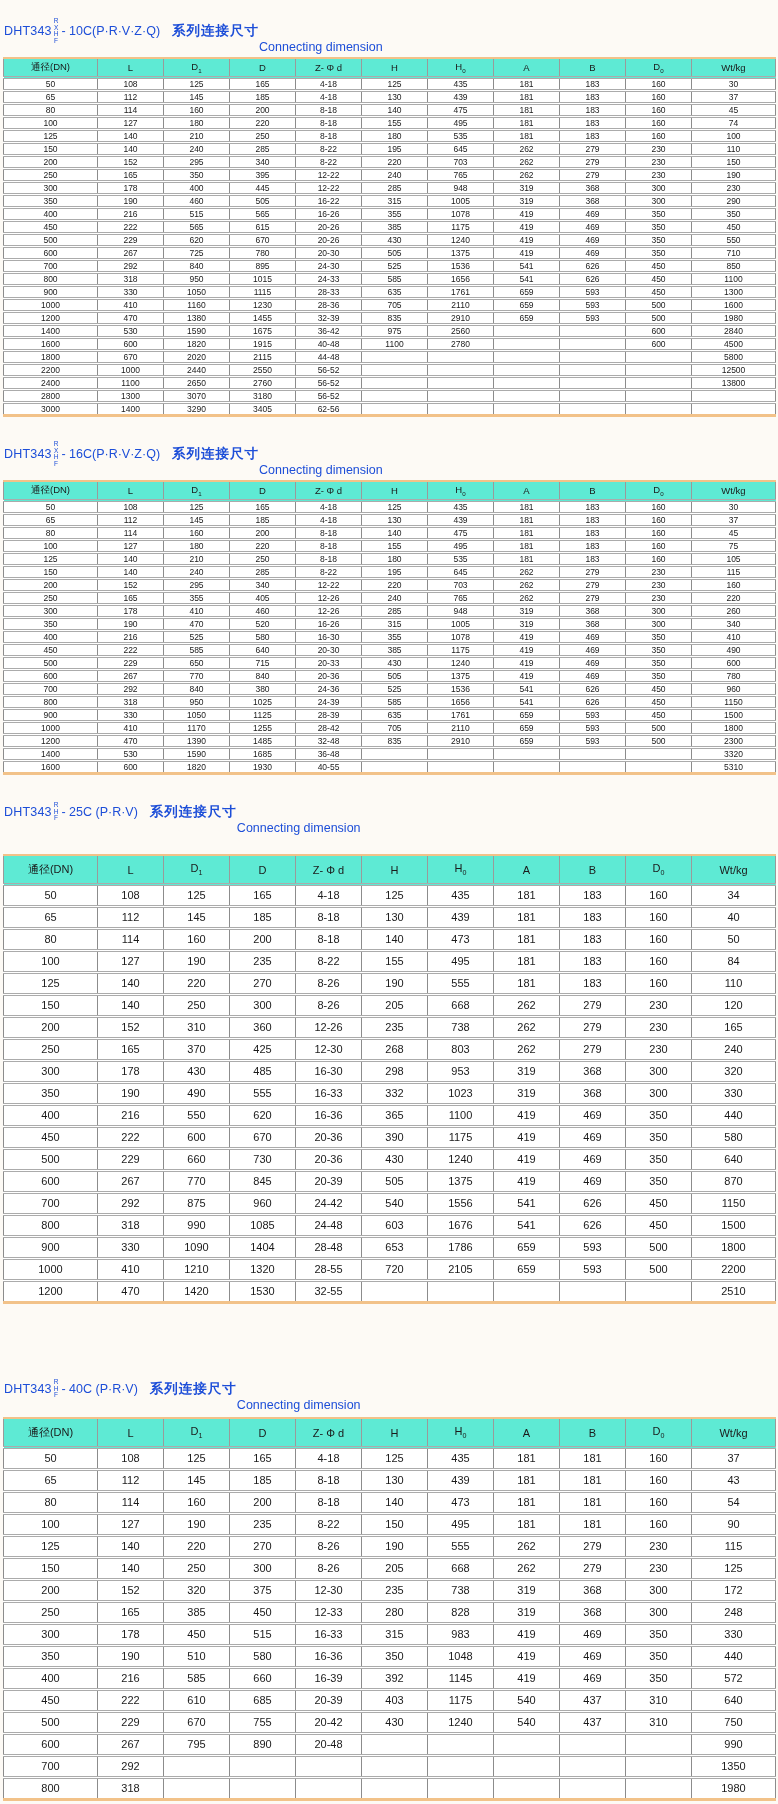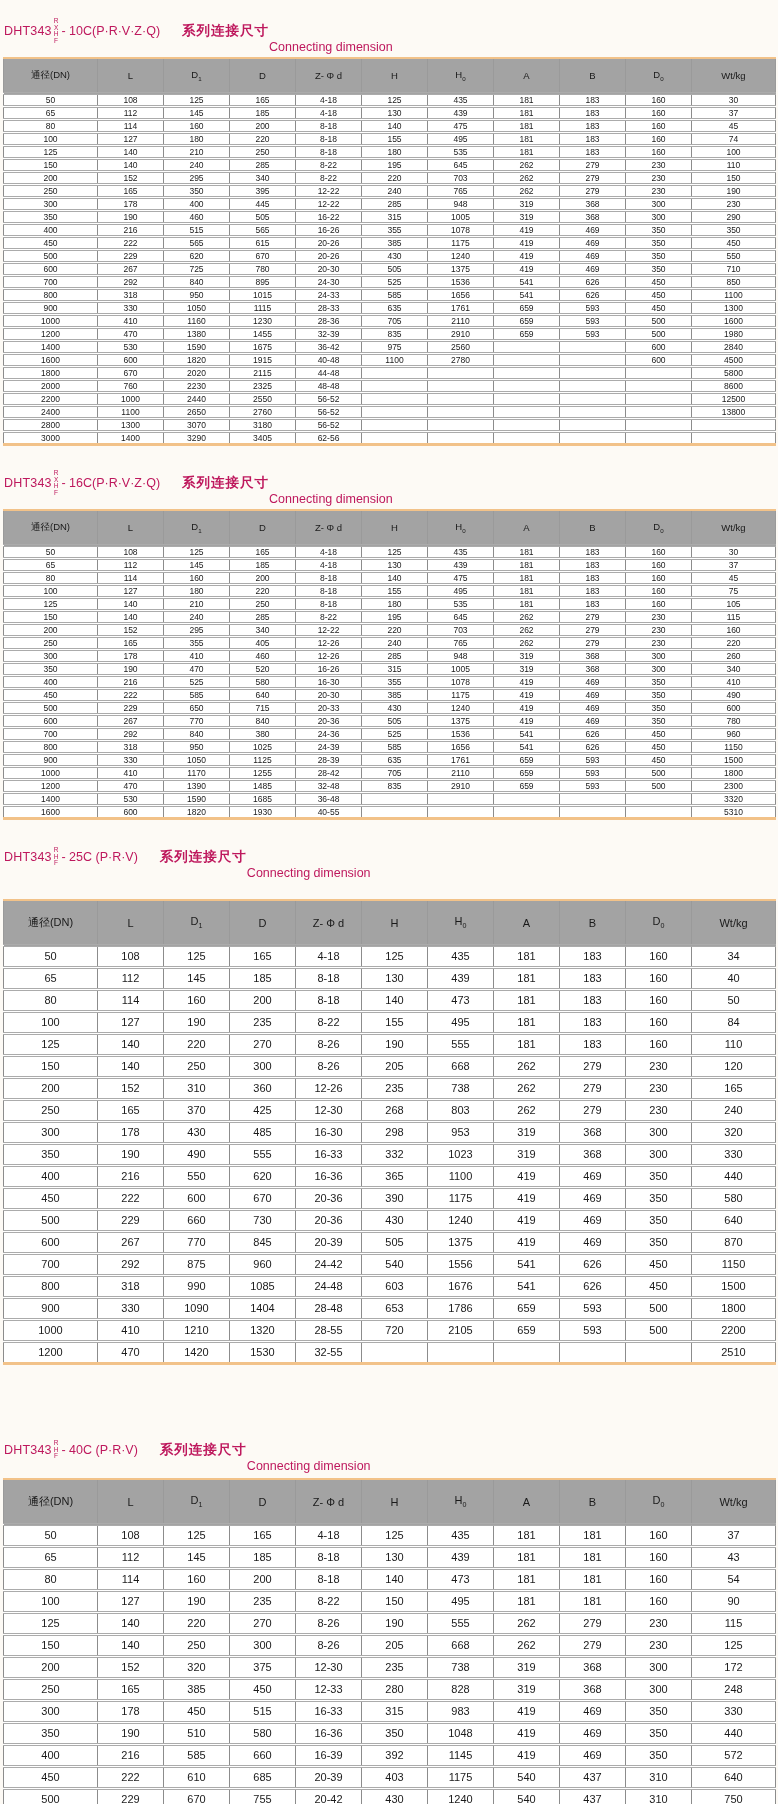--- a/index.html
+++ b/index.html
@@ -9,51 +9,51 @@
     font-family:"Liberation Sans", sans-serif;
     color:#111;
   }
   .page{padding:8px 0 10px 0;}
   .section{margin:0;}
   .title{
     display:flex;
     align-items:center;
     margin:0 0 3px 4px;
     font-size:12px;
-    color:#be185d;
+    color:#1d4ed8;
     white-space:nowrap;
   }
   .title .model{font-size:12.5px;letter-spacing:0.2px;}
   .title .stack{
     white-space:pre-line;
     font-size:6.5px;
     line-height:6.5px;
     text-align:center;
     margin:0 3px 0 2px;
   }
-  .title .cls{font-size:12.5px;margin-right:22px;}
+  .title .cls{font-size:12.5px;margin-right:12px;}
   .title .cn{font-weight:bold;font-size:13.5px;margin-right:0;letter-spacing:1px;}
   .title .en{font-size:12.5px;margin-top:32px;}
   table.dims{
     width:772px;
     margin:0 3px;
     border-collapse:collapse;
     table-layout:fixed;
     background:#fff;
     border-top:2px solid #f2c289;
     border-bottom:3px solid #f2c289;
     border-left:1px solid #b5b5b5;
     border-right:1px solid #b5b5b5;
   }
   table.dims th{
-    background:#a3a3a3;
+    background:#5eead4;
     font-weight:normal;
     border:1px solid #9a9a9a;
     text-align:center;
-    padding:8px;
+    padding:0;
     color:#1a1a1a;
   }
   table.dims td{
     border-left:1px solid #8c8c8c;
     border-right:1px solid #8c8c8c;
     border-top:3px double #ababab;
     text-align:center;
     padding:0;
     overflow:hidden;
     color:#1a1a1a;
@@ -400,33 +400,20 @@
             <td>2115</td>
             <td>44-48</td>
             <td></td>
             <td></td>
             <td></td>
             <td></td>
             <td></td>
             <td>5800</td>
           </tr>
           <tr>
-            <td>2000</td>
-            <td>760</td>
-            <td>2230</td>
-            <td>2325</td>
-            <td>48-48</td>
-            <td></td>
-            <td></td>
-            <td></td>
-            <td></td>
-            <td></td>
-            <td>8600</td>
-          </tr>
-          <tr>
             <td>2200</td>
             <td>1000</td>
             <td>2440</td>
             <td>2550</td>
             <td>56-52</td>
             <td></td>
             <td></td>
             <td></td>
             <td></td>
             <td></td>

